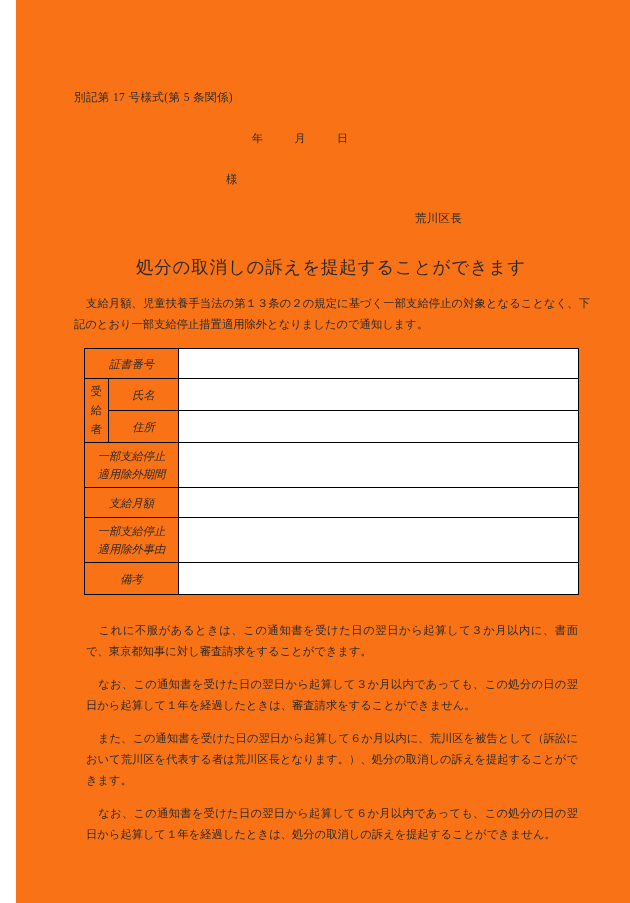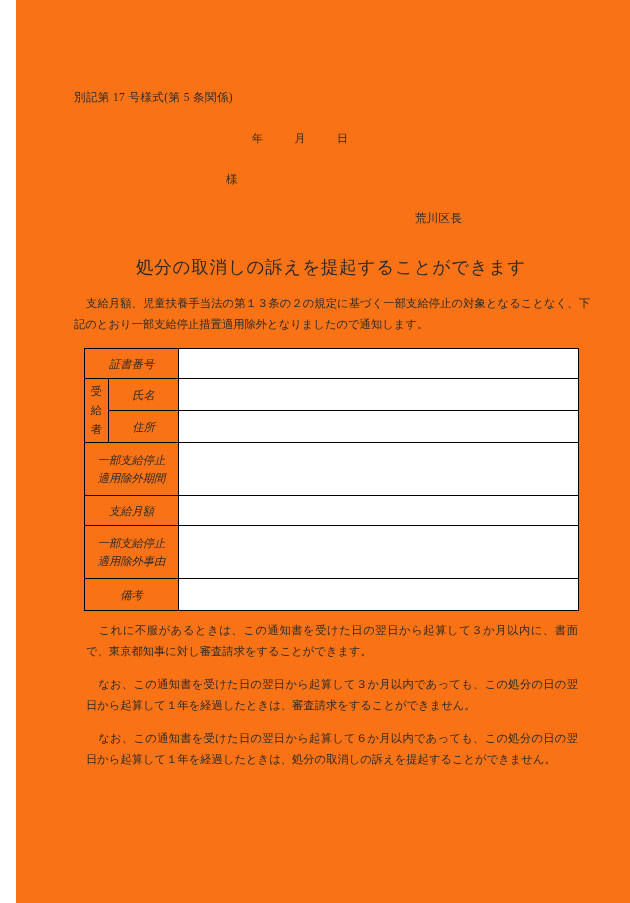--- a/index.html
+++ b/index.html
@@ -121,21 +121,21 @@
     text-align: center;
     padding: 4px 0;
     line-height: 19px;
   }
   .cell-vlabel .vch { display: block; }
 
   .cell-value { background: #ffffff; }
 
   .row-h1 { height: 30px; }
   .row-h2 { height: 32px; }
-  .row-h3 { height: 53px; padding-left: 16px; }
+  .row-h3 { height: 45px; padding-left: 16px; }
 
   
   .closing {
     position: absolute;
     left: 58px;
     top: 608px;
     width: 516px;
     font-size: 11.3px;
     line-height: 21px;
   }
@@ -231,16 +231,17 @@
           <span class="lbl-line">備考</span>
         </td>
         <td class="cell-value"></td>
       </tr>
     </tbody>
   </table>
 
   <div class="closing">
     <p><span class="indent1"></span><span>これに不服があるときは、この通知書を受けた日の翌日から起算して３か月以内に、書面で、東京都知事に対し審査請求をすることができます。</span></p>
     <p><span class="indent1"></span><span>なお、この通知書を受けた日の翌日から起算して３か月以内であっても、この処分の日の翌日から起算して１年を経過したときは、審査請求をすることができません。</span></p>
+    <p><span class="indent1"></span><span>また、この通知書を受けた日の翌日から起算して６か月以内に、荒川区を被告として（訴訟において荒川区を代表する者は荒川区長となります。）、処分の取消しの訴えを提起することができます。</span></p>
     <p><span class="indent1"></span><span>なお、この通知書を受けた日の翌日から起算して６か月以内であっても、この処分の日の翌日から起算して１年を経過したときは、処分の取消しの訴えを提起することができません。</span></p>
   </div>
 
 </div>
 
 </body></html>

